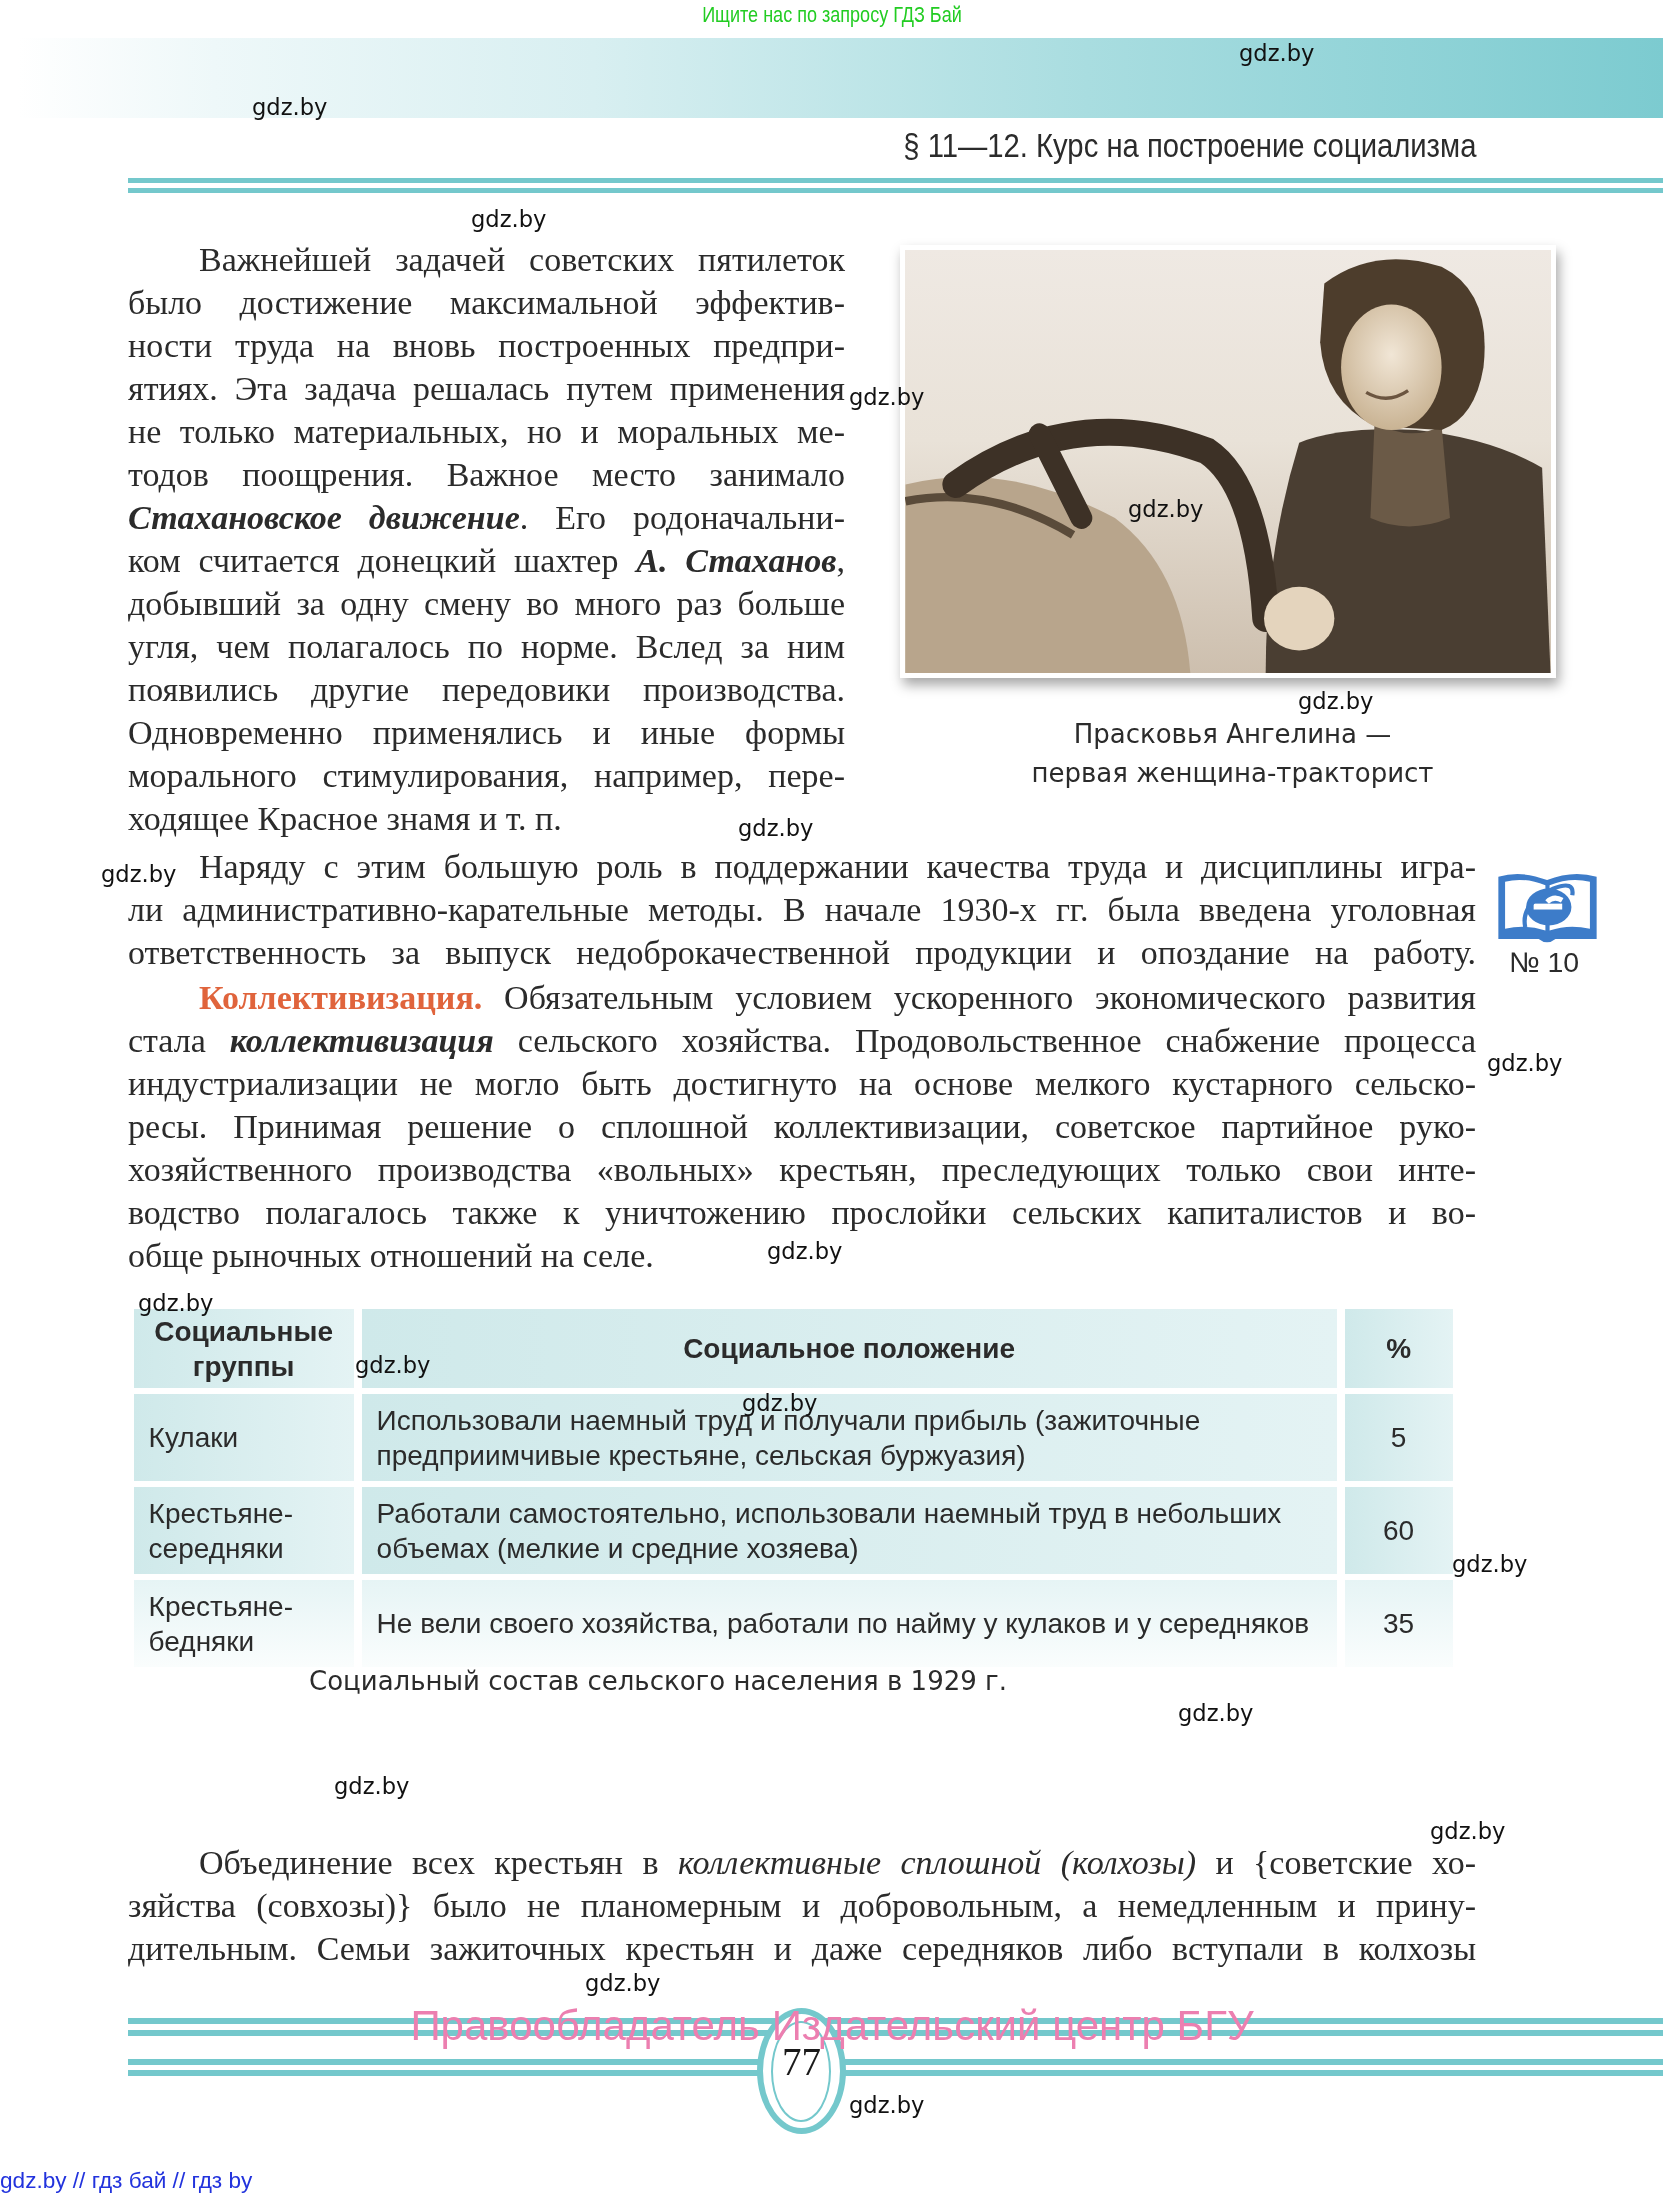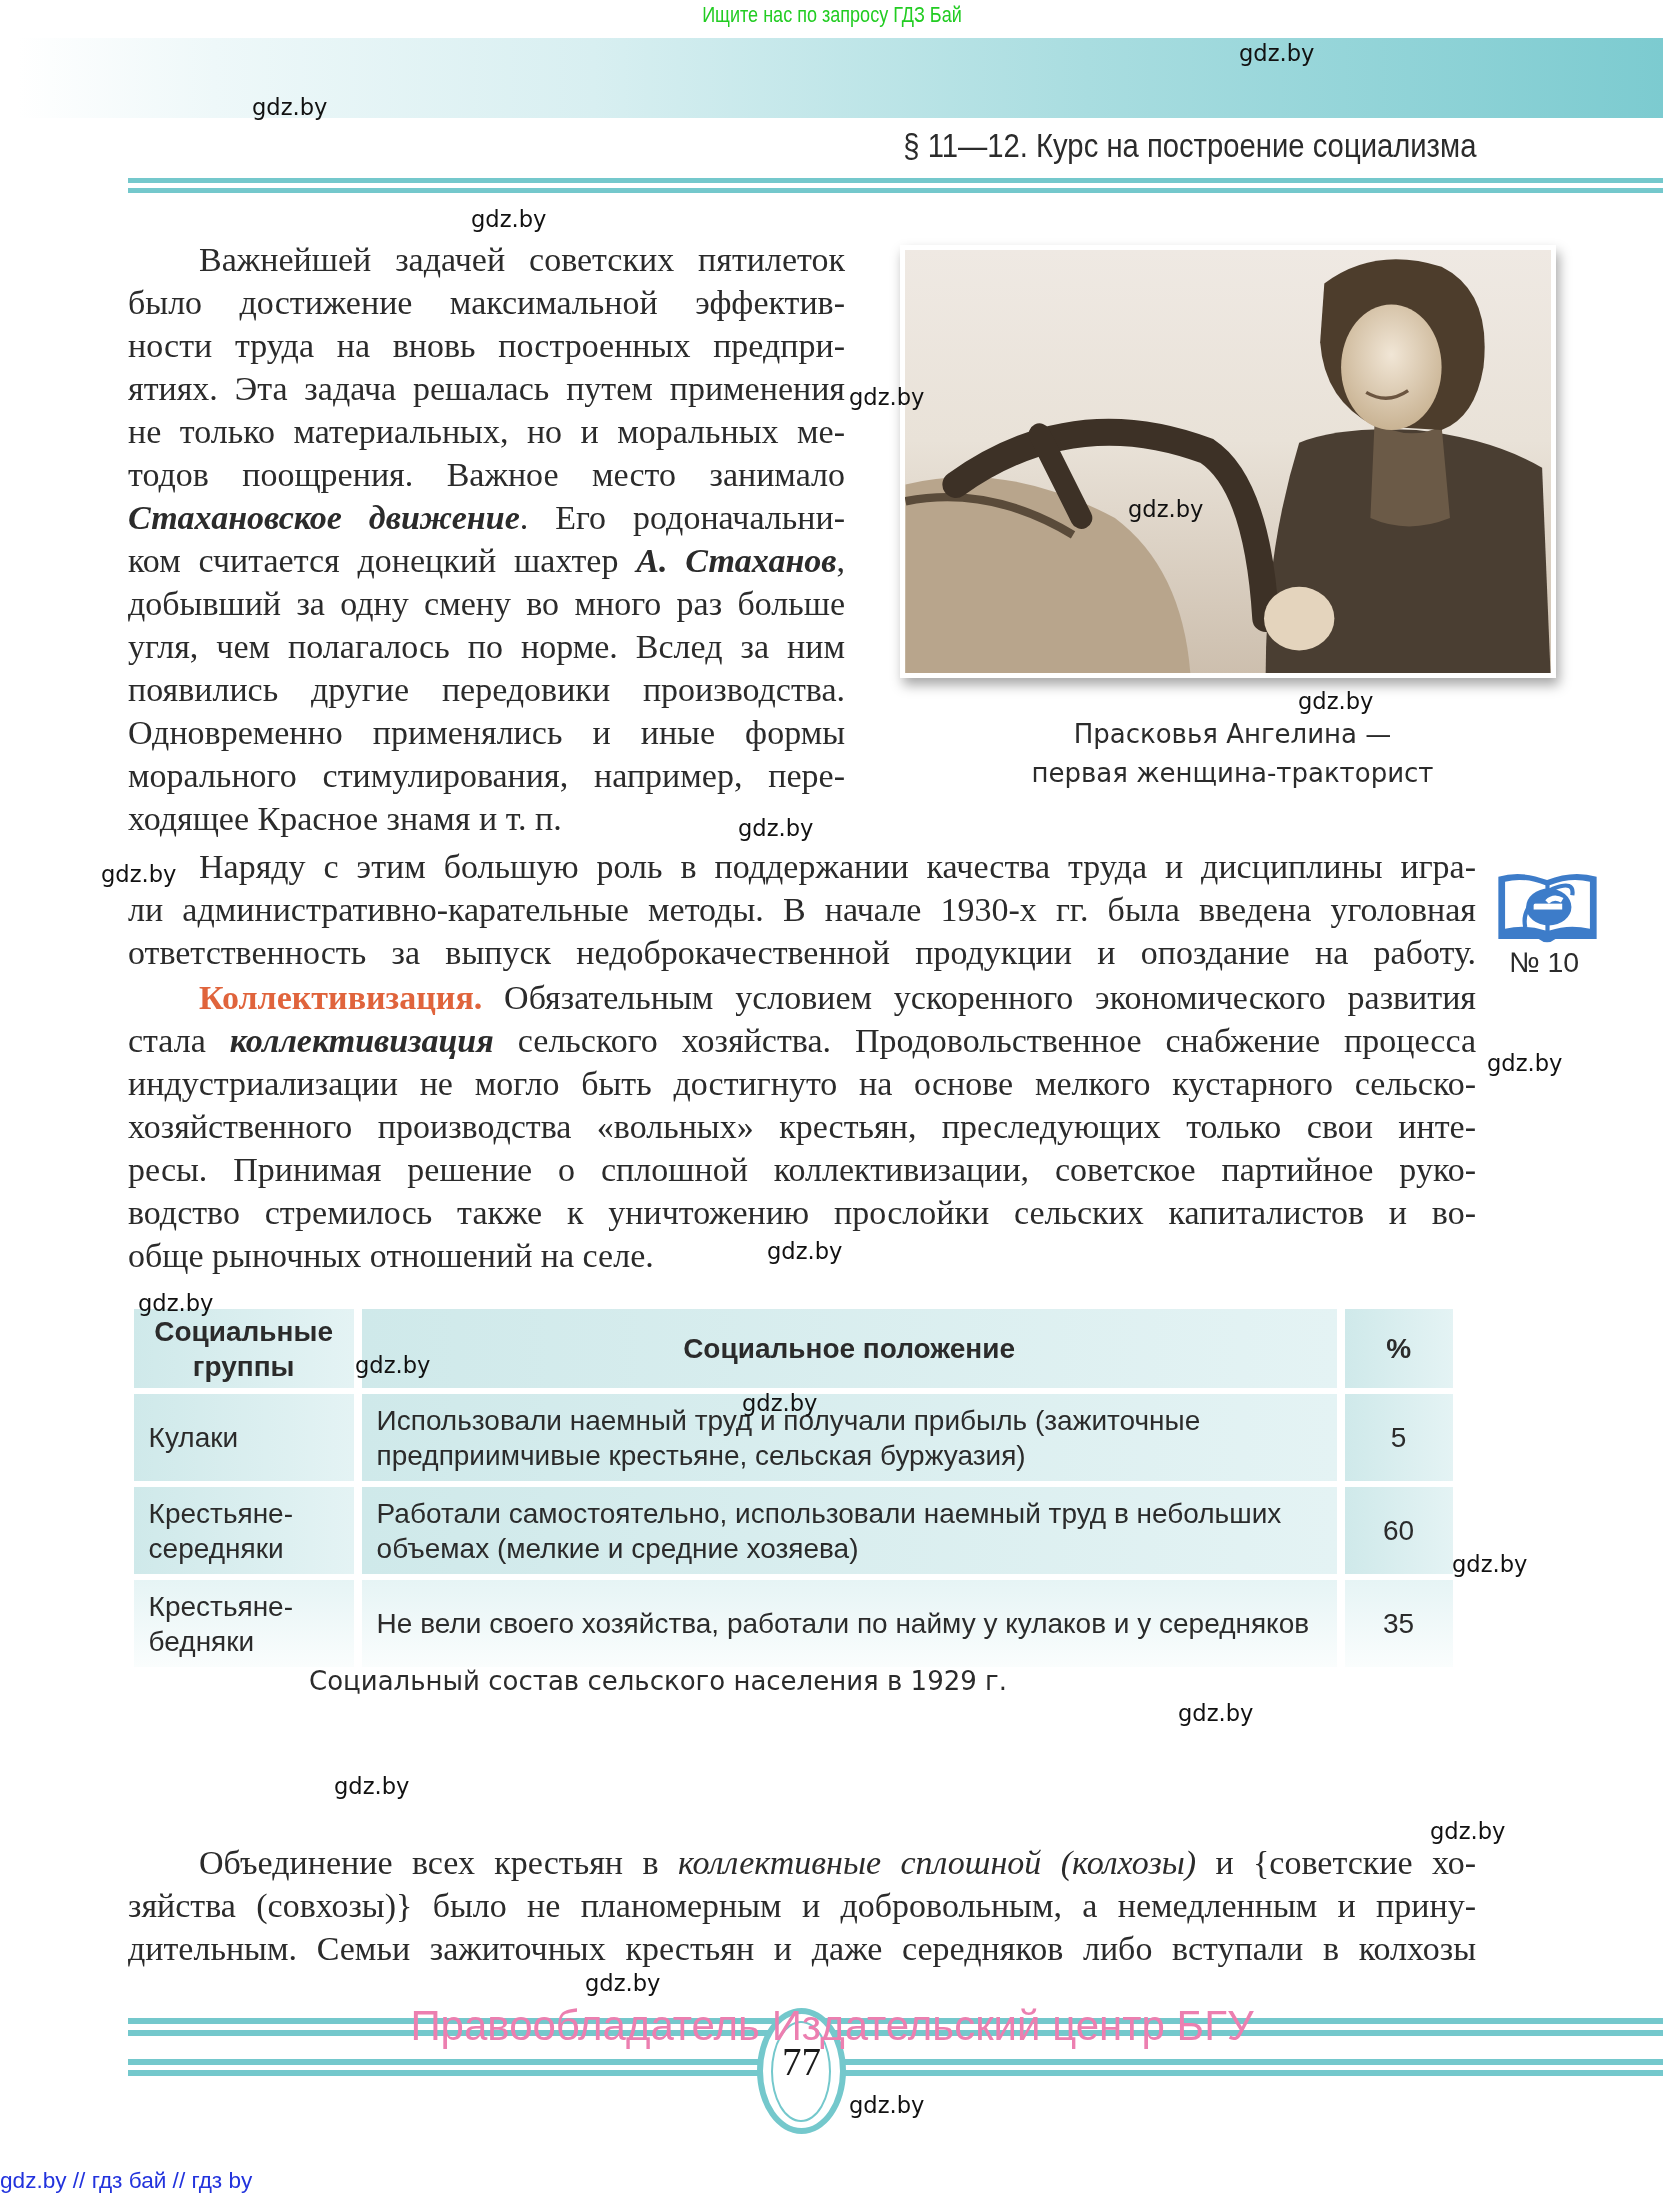--- a/index.html
+++ b/index.html
@@ -122,23 +122,23 @@
     <path d="M62 38 Q70 30 80 36" stroke="#fff" stroke-width="6" fill="none"></path>
     <path d="M36 68 Q30 40 70 22 Q95 12 92 30" stroke="#3d7cc9" stroke-width="5" fill="none"></path>
   </svg>
 </div>
 <div class="abs eicon-label">№ 10</div>
 
 <div class="abs para-full" style="top:976px">
   <span class="line indent"><span class="accent">Коллективизация.</span><span> Обязательным условием ускоренного экономического развития</span></span>
   <span class="line rich"><span>стала </span><span class="bi">коллективизация</span><span> сельского хозяйства. Продовольственное снабжение процесса</span></span>
   <span class="line">индустриализации не могло быть достигнуто на основе мелкого кустарного сельско-</span>
+  <span class="line">ресы. Принимая решение о сплошной коллективизации, советское партийное руко-</span>
   <span class="line">хозяйственного производства «вольных» крестьян, преследующих только свои инте-</span>
-  <span class="line">ресы. Принимая решение о сплошной коллективизации, советское партийное руко-</span>
-  <span class="line">водство стремилось также к уничтожению прослойки сельских капиталистов и во-</span>
+  <span class="line">водство полагалось также к уничтожению прослойки сельских капиталистов и во-</span>
   <span class="line last">обще рыночных отношений на селе.</span>
 </div>
 
 <table class="tbl">
   <tbody>
       <tr>
     <th style="width:218px">Социальные группы</th>
     <th style="width:973px">Социальное положение</th>
     <th style="width:106px">%</th>
   </tr>

